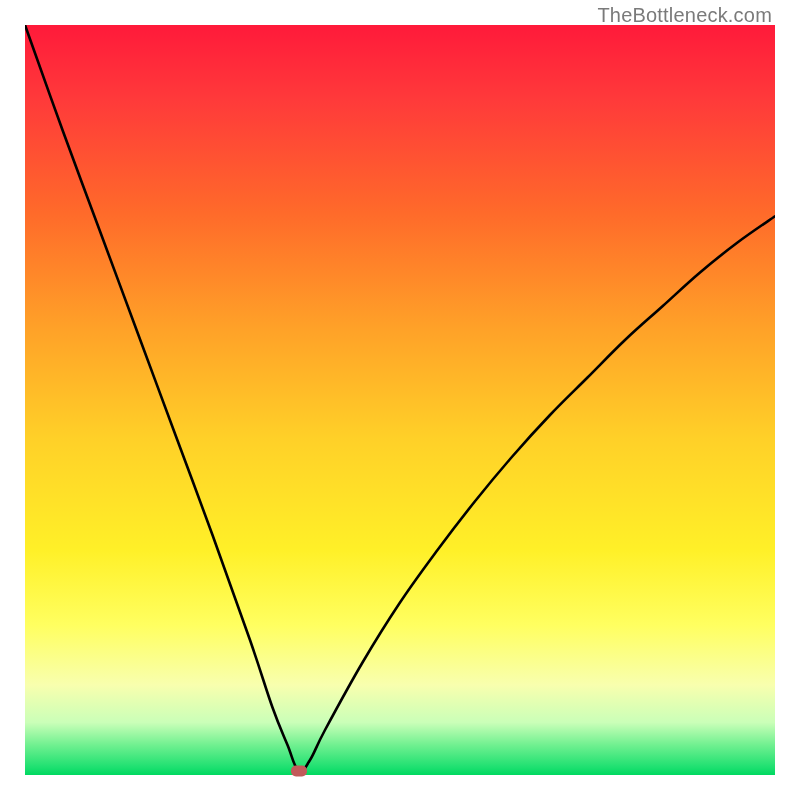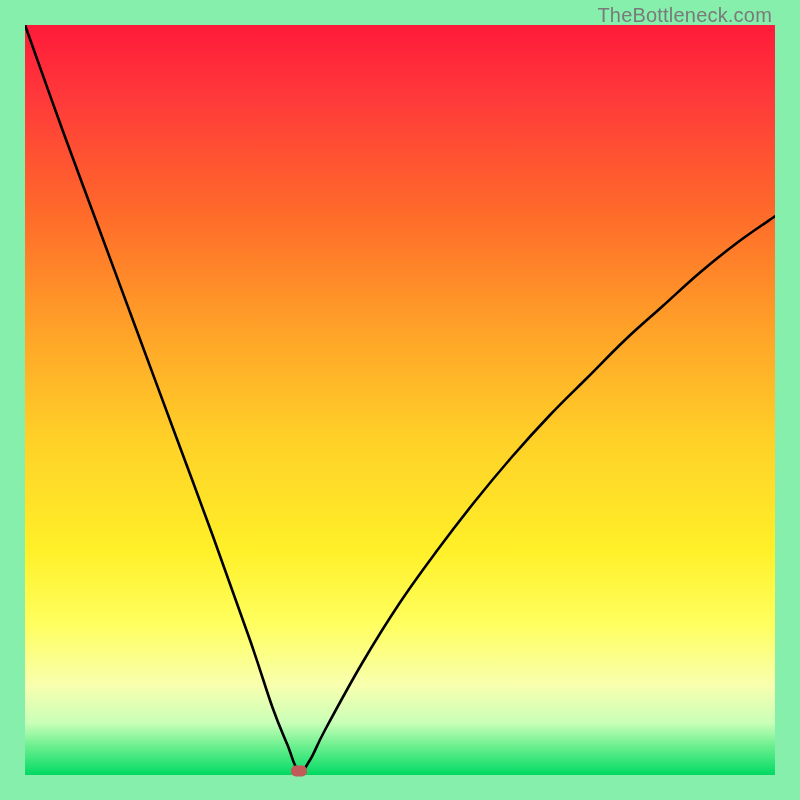--- a/index.html
+++ b/index.html
@@ -1,20 +1,20 @@
 <!DOCTYPE html>
 <html><head>
 <meta charset="utf-8">
 <style>
   * { margin: 0; padding: 0; box-sizing: border-box; }
   html, body { width: 800px; height: 800px; overflow: hidden; background: #000; }
   .frame {
     width: 800px;
     height: 800px;
-    background: #86efac;
+    background: #ffffff;
     position: relative;
   }
   .plot-area {
     position: absolute;
     left: 25px;
     top: 25px;
     width: 750px;
     height: 750px;
     background: linear-gradient(to bottom,
       #ff1a3a 0%,

